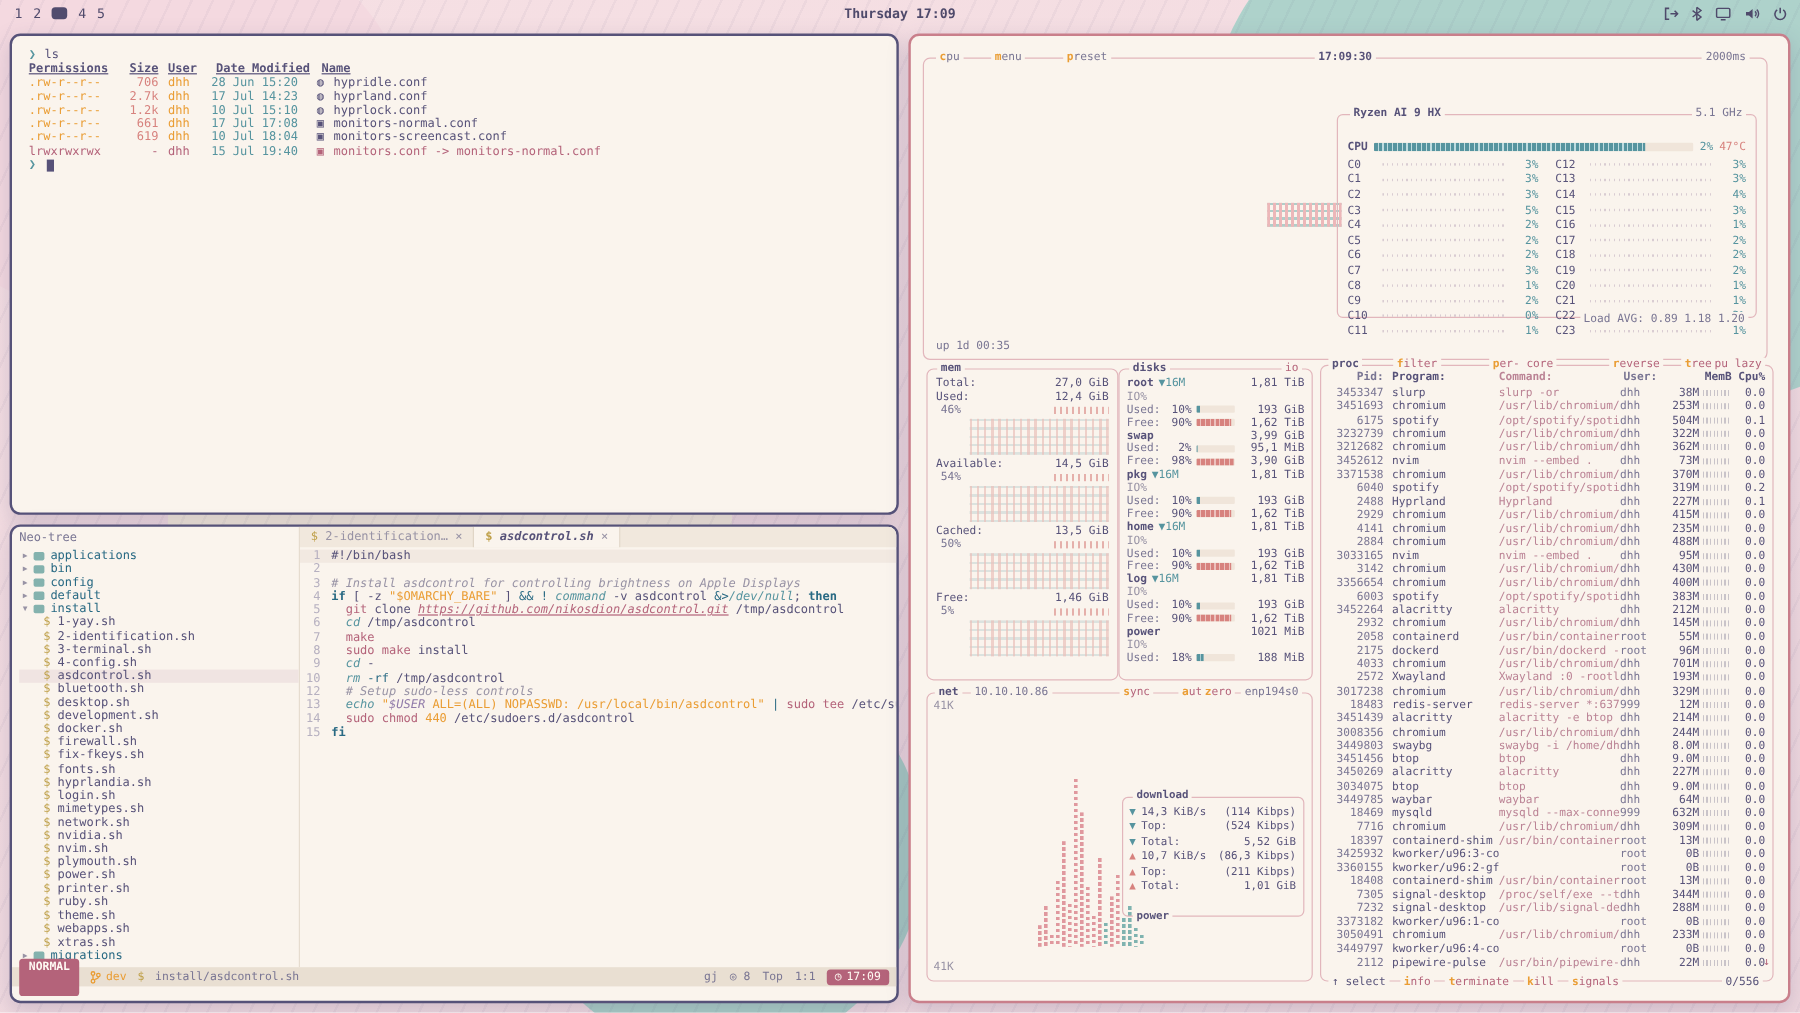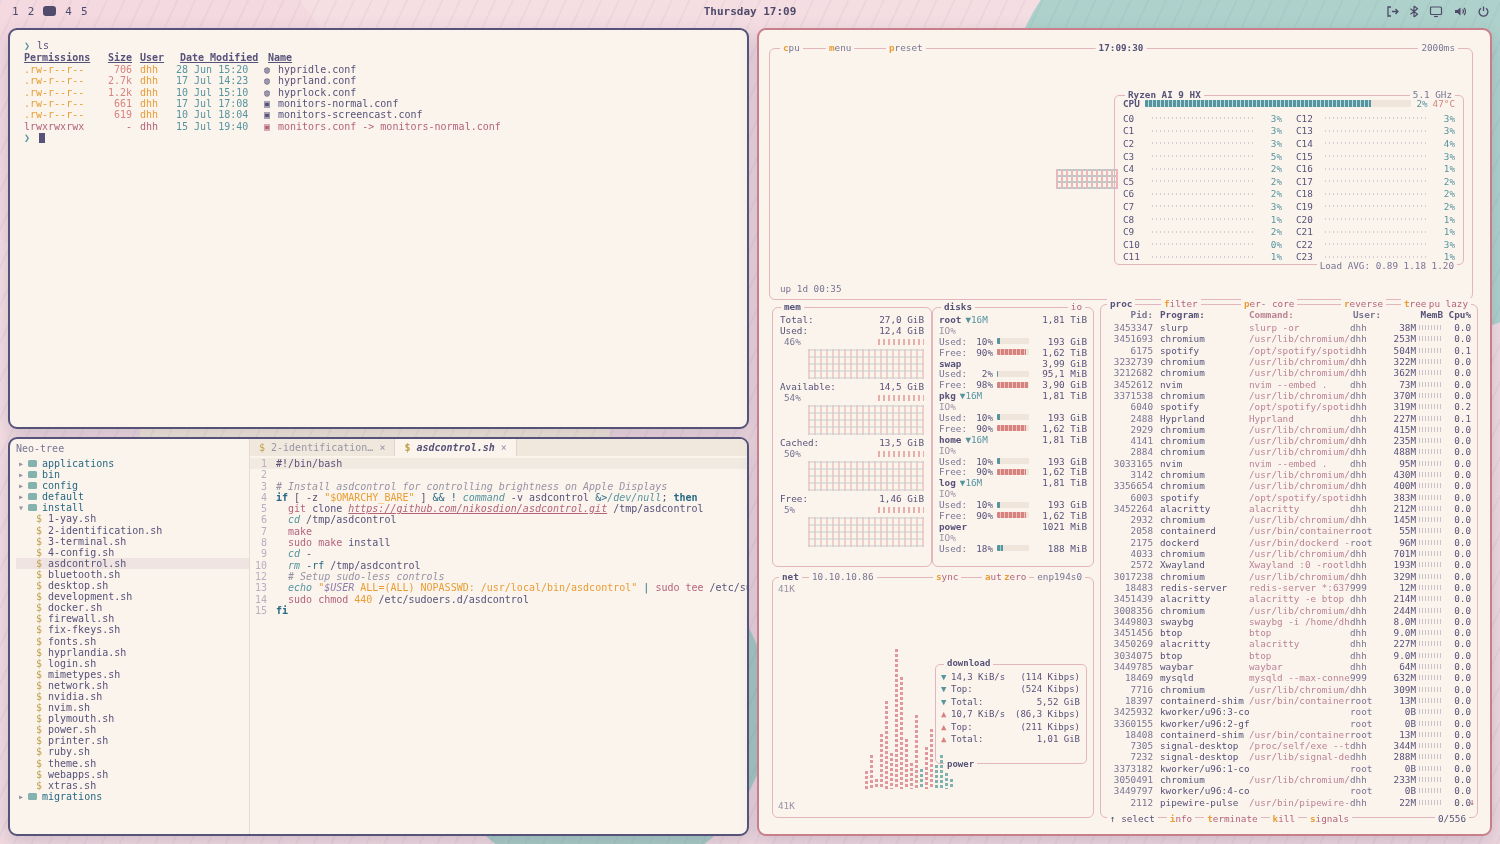--- a/index.html
+++ b/index.html
@@ -19,21 +19,21 @@
   .ws{display:flex;align-items:center;gap:9px;margin-left:12px;}
   .ws-num{cursor:default;}
   .ws-active{display:inline-block;width:13px;height:10px;background:#514c6e;border-radius:3px;}
   .clockc{position:absolute;left:50%;transform:translateX(-50%);font-weight:bold;}
   .tray{position:absolute;right:10px;top:0;height:22px;display:flex;align-items:center;gap:10px;}
   .tray svg{display:block;}
 
   
   .window{position:absolute;background:#faf4ed;border-radius:9px;box-shadow:0 6px 18px rgba(87,82,121,.22);}
   #win-term{left:8px;top:28px;width:741px;height:401px;border:2px solid #565279;padding:10px 14px;font-size:10px;line-height:11.4px;}
-  #win-nvim{left:8px;top:437px;width:741px;height:399px;border:2px solid #565279;display:flex;flex-direction:row;overflow:hidden;}
+  #win-nvim{left:8px;top:437px;width:741px;height:399px;border:2px solid #565279;display:flex;flex-direction:column;overflow:hidden;}
   #win-btop{left:757px;top:28px;width:735px;height:808px;border:2px solid #c97f8b;}
 
   
   .trow{display:flex;height:11.4px;align-items:center;white-space:pre;}
   .trow>span{flex-shrink:0;}
   .prompt{color:#56949f;font-weight:bold;margin-right:7px;}
   .cursorblk{display:inline-block;width:6px;height:10px;background:#575279;margin-left:2px;}
   .thead{margin-top:1px;}
   .th{text-decoration:underline;color:#575279;font-weight:bold;}
   .th-perm{width:70px;margin-right:8px;}
@@ -75,42 +75,42 @@
   .tk-txt{color:#575279;}
   .tk-com{color:#9893a5;font-style:italic;}
   .tk-str{color:#ea9d34;}
   .tk-num{color:#ea9d34;}
   .tk-var{color:#907aa9;font-style:italic;}
   .tk-cmd{color:#b4637a;}
   .tk-fn{color:#56949f;font-style:italic;}
   .tk-op{color:#286983;}
   .tk-url{color:#b4637a;text-decoration:underline;font-style:italic;}
   .statusbar{height:16px;display:flex;align-items:center;background:#e9dfd2;font-size:9.5px;gap:9px;padding:0 6px;flex-shrink:0;}
-  .mode{background:#b4637a;color:#fffaf3;font-weight:bold;padding:0 24px;border-radius:3px;height:31px;line-height:13px;}
+  .mode{background:#b4637a;color:#fffaf3;font-weight:bold;padding:0 8px;border-radius:3px;height:31px;line-height:13px;}
   .branchwrap{display:flex;align-items:center;gap:4px;color:#ea9d34;}
   .fileico{color:#bfa04a;}
   .filelab{color:#797593;}
   .sright{margin-left:auto;display:flex;align-items:center;gap:10px;color:#797593;}
   .clockbadge{background:#b4637a;color:#fffaf3;padding:0 7px;border-radius:3px;height:13px;line-height:13px;display:flex;gap:4px;align-items:center;}
   .cmdline{height:12px;flex-shrink:0;}
 
   
   .btopc{position:absolute;inset:2px;font-size:9.3px;line-height:11px;}
   .box{position:absolute;border:1px solid #e2b6bc;border-radius:6px;}
   #box-cpu{left:8px;top:16px;width:704px;height:252px;}
   #box-mem{left:11px;top:275px;width:160px;height:260px;padding:6px 7px 0 7px;}
   #box-disks{left:171px;top:275px;width:162px;height:260px;padding:6px 6px 0 6px;}
   #box-net{left:11px;top:545px;width:322px;height:241px;}
   #box-proc{left:339px;top:272px;width:378px;height:514px;}
   .boxlabel{position:absolute;top:-7px;background:#faf4ed;padding:0 3px;white-space:nowrap;}
   .btitle{color:#575279;font-weight:bold;text-align:center;}
   .opt{color:#b4637a;}
   .ctl{color:#797593;}
   .optkey{color:#ea9d34;font-weight:bold;}
-  .cpubox{position:absolute;right:8px;top:46px;width:350px;height:170px;border:1px solid #e2b6bc;border-radius:5px;padding:1px 8px 0 8px;}
+  .cpubox{position:absolute;right:8px;top:46px;width:350px;height:170px;border:1px solid #e2b6bc;border-radius:5px;padding:20px 8px 0 8px;}
   .cpurow{display:flex;align-items:center;gap:5px;height:12px;}
   .cpulab{font-weight:bold;}
   .cpumeter{flex:1;height:7px;background:#f0e5da;border-radius:1px;overflow:hidden;}
   .cpufill{display:block;height:7px;width:85%;background:repeating-linear-gradient(90deg,#56949f 0 3px,#bfdce0 3px 4px);}
   .cpct{color:#56949f;}
   .ctemp{color:#d7827e;}
   .coregrid{display:grid;grid-template-columns:1fr 1fr;column-gap:14px;margin-top:3px;}
   .core{display:flex;align-items:center;height:12.6px;}
   .cname{width:24px;color:#575279;}
   .leader{flex:1;height:2px;margin:0 5px;background:repeating-linear-gradient(90deg,#d9ccd2 0 1px,transparent 1px 4px);}

